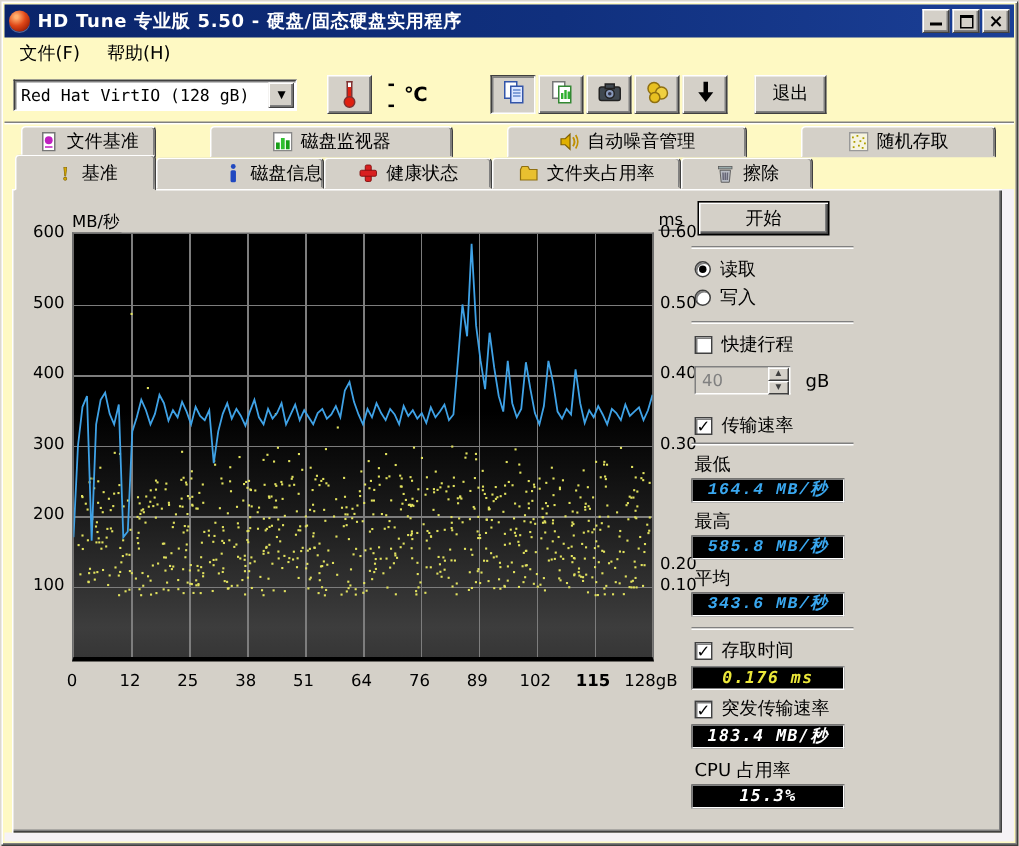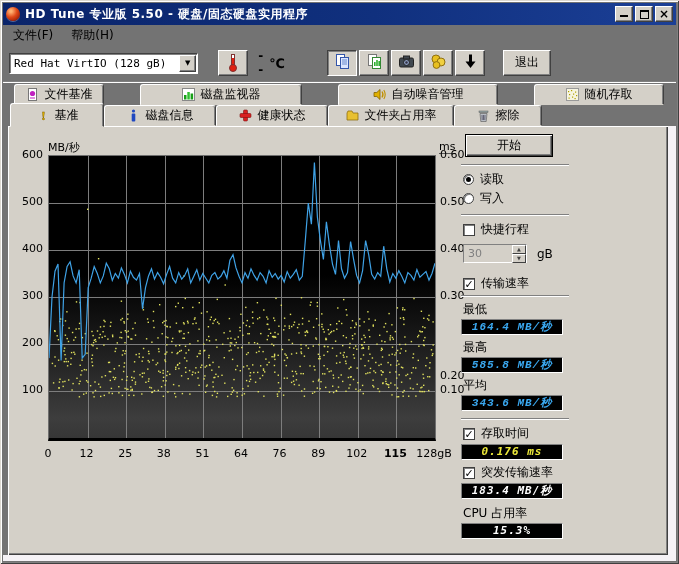--- a/index.html
+++ b/index.html
@@ -1,18 +1,18 @@
 <!DOCTYPE html>
 <html><head>
 <meta charset="utf-8">
 <style>
   * { box-sizing: border-box; margin: 0; padding: 0; }
   html,body { width:679px; height:564px; overflow:hidden; background:#d4d0c8;
               font-family:"DejaVu Sans","Liberation Sans",sans-serif; font-size:12px; color:#000; }
-  #window { position:relative; width:679px; height:564px; background:#737373;
+  #window { position:relative; width:679px; height:564px; background:#fef9c3;
     box-shadow: inset 1px 1px 0 #dcd8d0, inset -1px -1px 0 #404040,
                 inset 2px 2px 0 #fff, inset -2px -2px 0 #808080; }
 
   
   .titlebar { position:absolute; left:3px; top:3px; width:673px; height:22px;
     background:linear-gradient(90deg,#0a246a 0%,#10307e 55%,#1b3f96 100%);
     display:flex; align-items:center; padding:0 3px; }
   .title-icon { width:14px; height:14px; border-radius:50%;
     background:radial-gradient(circle at 35% 30%, #ffb070 8%, #e04818 45%, #8c1400 90%);
     box-shadow:0 1px 0 rgba(255,255,255,.3); flex:none; }
@@ -279,21 +279,21 @@
     </div>
   <div class="tabrow" id="tabrow2">
       <div class="tab active" style="width: 94px;">
         <span class="tabicon">
           <svg width="13" height="13">
             <text x="7.5" y="11" font-size="13" font-weight="bold" fill="#d8ac00" stroke="#806000" stroke-width="0.4" text-anchor="middle" font-family="serif">!</text>
           </svg>
         </span>
         <span>基准</span>
       </div>
-      <div class="tab" style="width: 112px;">
+      <div class="tab" style="width: 112px; justify-content: flex-end;">
         <span class="tabicon">
           <svg width="13" height="13">
             <circle cx="6.5" cy="2" r="1.6" fill="#2048c0"></circle>
             <rect x="4.7" y="4.5" width="3.6" height="8" rx="1" fill="#2048c0"></rect>
           </svg>
         </span>
         <span>磁盘信息</span>
       </div>
       <div class="tab" style="width: 112px;">
         <span class="tabicon">
@@ -1216,21 +1216,21 @@
         <span>写入</span>
       </div>
       <div class="groove"></div>
 
       <div class="ctl-row">
         <span class="checkbox"></span>
         <span>快捷行程</span>
       </div>
       <div class="spin-row">
         <div class="spinner">
-          <span class="spin-val">30</span>
+          <span class="spin-val">40</span>
           <span class="spin-btns">
               <span>▲</span>
               <span>▼</span>
             </span>
         </div>
         <span>gB</span>
       </div>
 
       <div class="ctl-row" style="margin-top:12px">
         <span class="checkbox">✓</span>

